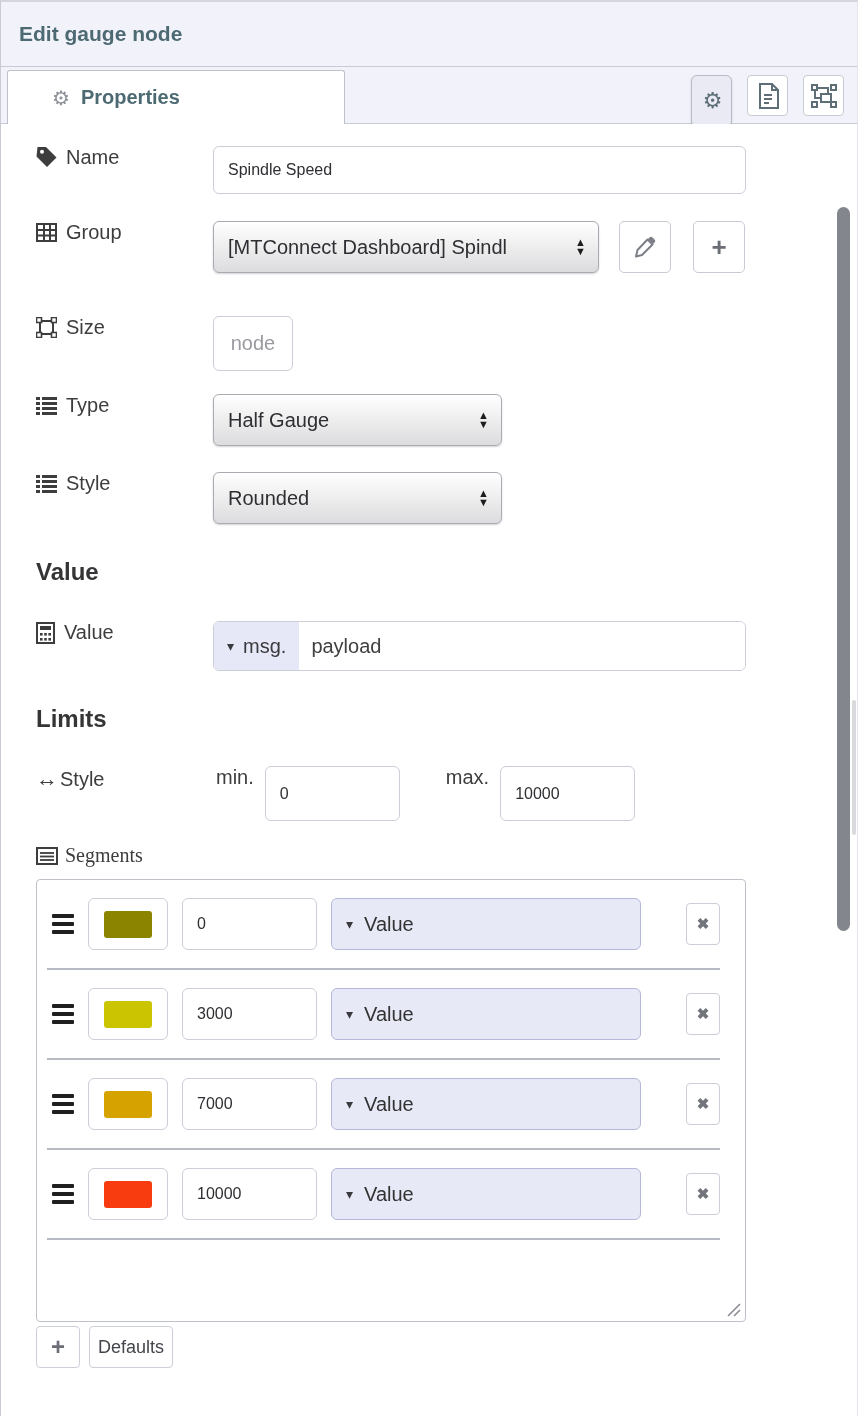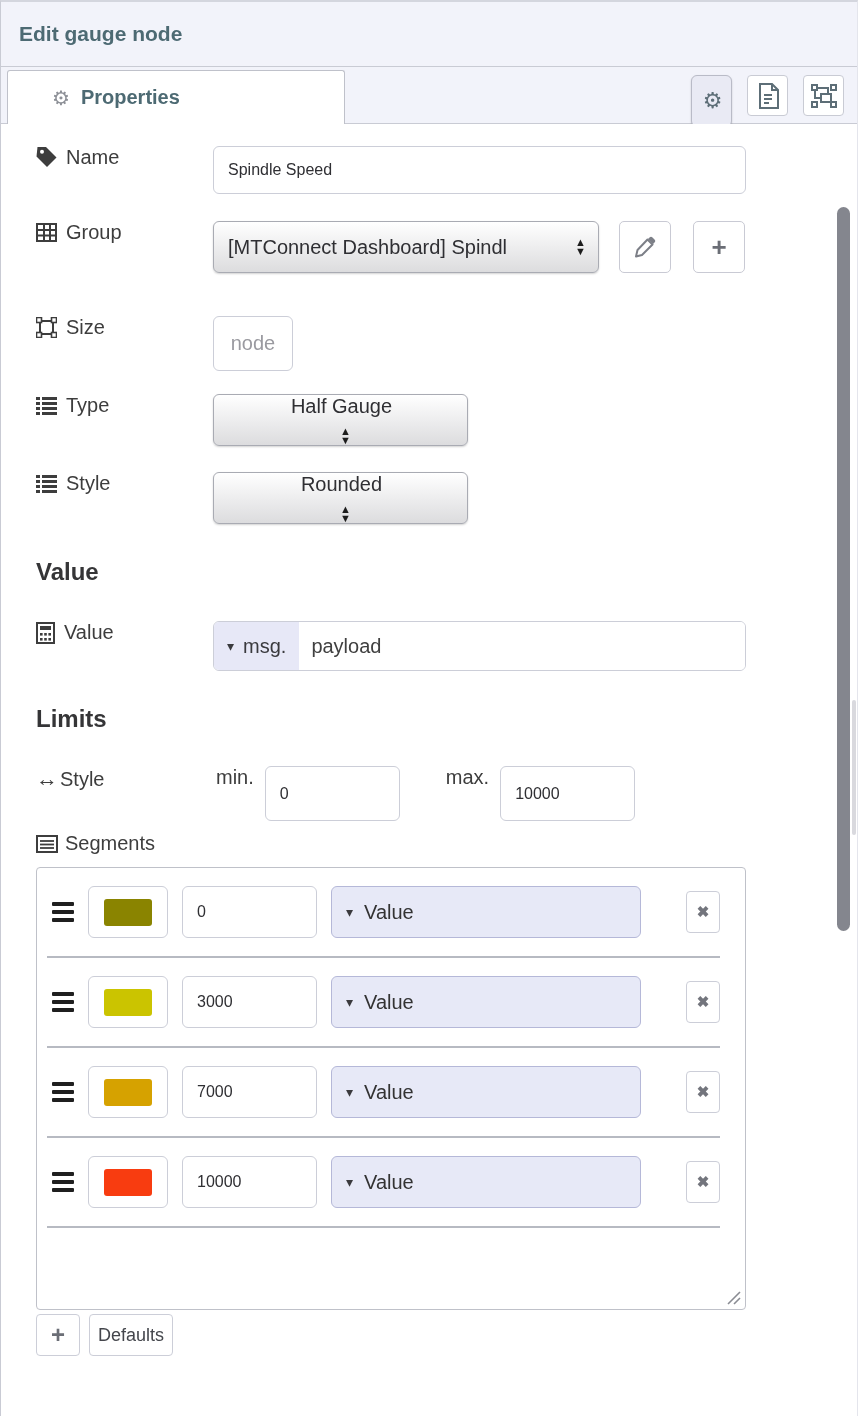--- a/index.html
+++ b/index.html
@@ -34,21 +34,21 @@
   .frow { display:flex; align-items:flex-start; margin-left:35px; }
   .flabel { width:177px; display:flex; align-items:center; gap:9px; font-size:20px; color:#3d3d3d; flex-shrink:0; }
   .flabel svg { flex-shrink:0; }
   .ti { height:48px; border:1px solid #ccced8; border-radius:6px; font-size:16px; padding:0 14px; color:#2f2f33; font-family:"Liberation Sans",sans-serif; outline:none; background:#fff; }
   .ti-name { width:533px; }
   .sel { display:flex; align-items:center; height:52px; border:1px solid #a9abb3; border-radius:6px; background:linear-gradient(#ffffff,#dcdcde); box-shadow:0 1px 2px rgba(0,0,0,.18); padding:0 12px 0 14px; font-size:20px; color:#2f2f33; cursor:pointer; }
   .sel-text { white-space:nowrap; overflow:hidden; flex:1; }
   .sel-arrows { margin-left:8px; display:flex; flex-direction:column; align-items:center; }
   .sel-arrows span { font-size:11px; line-height:9px; color:#1c1c1c; }
   .sel-group { width:386px; }
-  .sel-sm { width:255px;flex-direction:column; }
+  .sel-sm { width:289px; }
   .sq-btn { width:52px; height:52px; background:#fff; border:1px solid #c9cad4; border-radius:5px; display:flex; align-items:center; justify-content:center; cursor:pointer; }
   .plus-glyph { font-size:26px; font-weight:bold; color:#6b6e76; }
   .btn-auto { width:80px; height:55px; border:1px solid #ccced8; border-radius:6px; background:#fff; color:#9a9aa0; font-size:20px; display:flex; align-items:center; justify-content:center; cursor:pointer; }
   .heading { font-size:24px; font-weight:bold; color:#353537; margin-left:35px; height:30px; line-height:30px; }
 
   
   .tinput { display:flex; align-items:stretch; width:533px; height:50px; border:1px solid #ccced8; border-radius:6px; overflow:hidden; background:#fff; }
   .tprefix { display:flex; align-items:center; gap:9px; background:#e7e8f7; padding:0 13px; font-size:20px; color:#3a3a3e; cursor:pointer; }
   .caret { font-size:14px; color:#3a3a3e; }
   .tval { flex:1; border:none; outline:none; font-size:20px; padding-left:12px; color:#404040; font-family:"Liberation Sans",sans-serif; }
@@ -252,21 +252,21 @@
       <div class="flabel" style="gap:2px;">
         <span style="font-size:22px;">↔</span>
         <span>Style</span>
       </div>
       <span class="minmax-label" style="margin-left:3px;">min.</span>
       <input class="ti ti-num" type="text" value="0" style="">
       <span class="minmax-label maxgap">max.</span>
       <input class="ti ti-num" type="text" value="10000" style="">
     </div>
 
-    <div class="frow" style="margin-top:11px;">
+    <div class="frow" style="margin-top:23px;font-family:Liberation Serif, serif;">
       <div class="flabel" style="gap:7px;">
         <svg width="22" height="18" viewBox="0 0 22 18">
             <rect x="1" y="1" width="20" height="16" fill="none" stroke="#3d3d3d" stroke-width="2"></rect>
             <line x1="4" y1="6" x2="18" y2="6" stroke="#3d3d3d" stroke-width="1.8"></line>
             <line x1="4" y1="9.5" x2="18" y2="9.5" stroke="#3d3d3d" stroke-width="1.8"></line>
             <line x1="4" y1="13" x2="18" y2="13" stroke="#3d3d3d" stroke-width="1.8"></line>
           </svg>
         <span>Segments</span>
       </div>
     </div>

